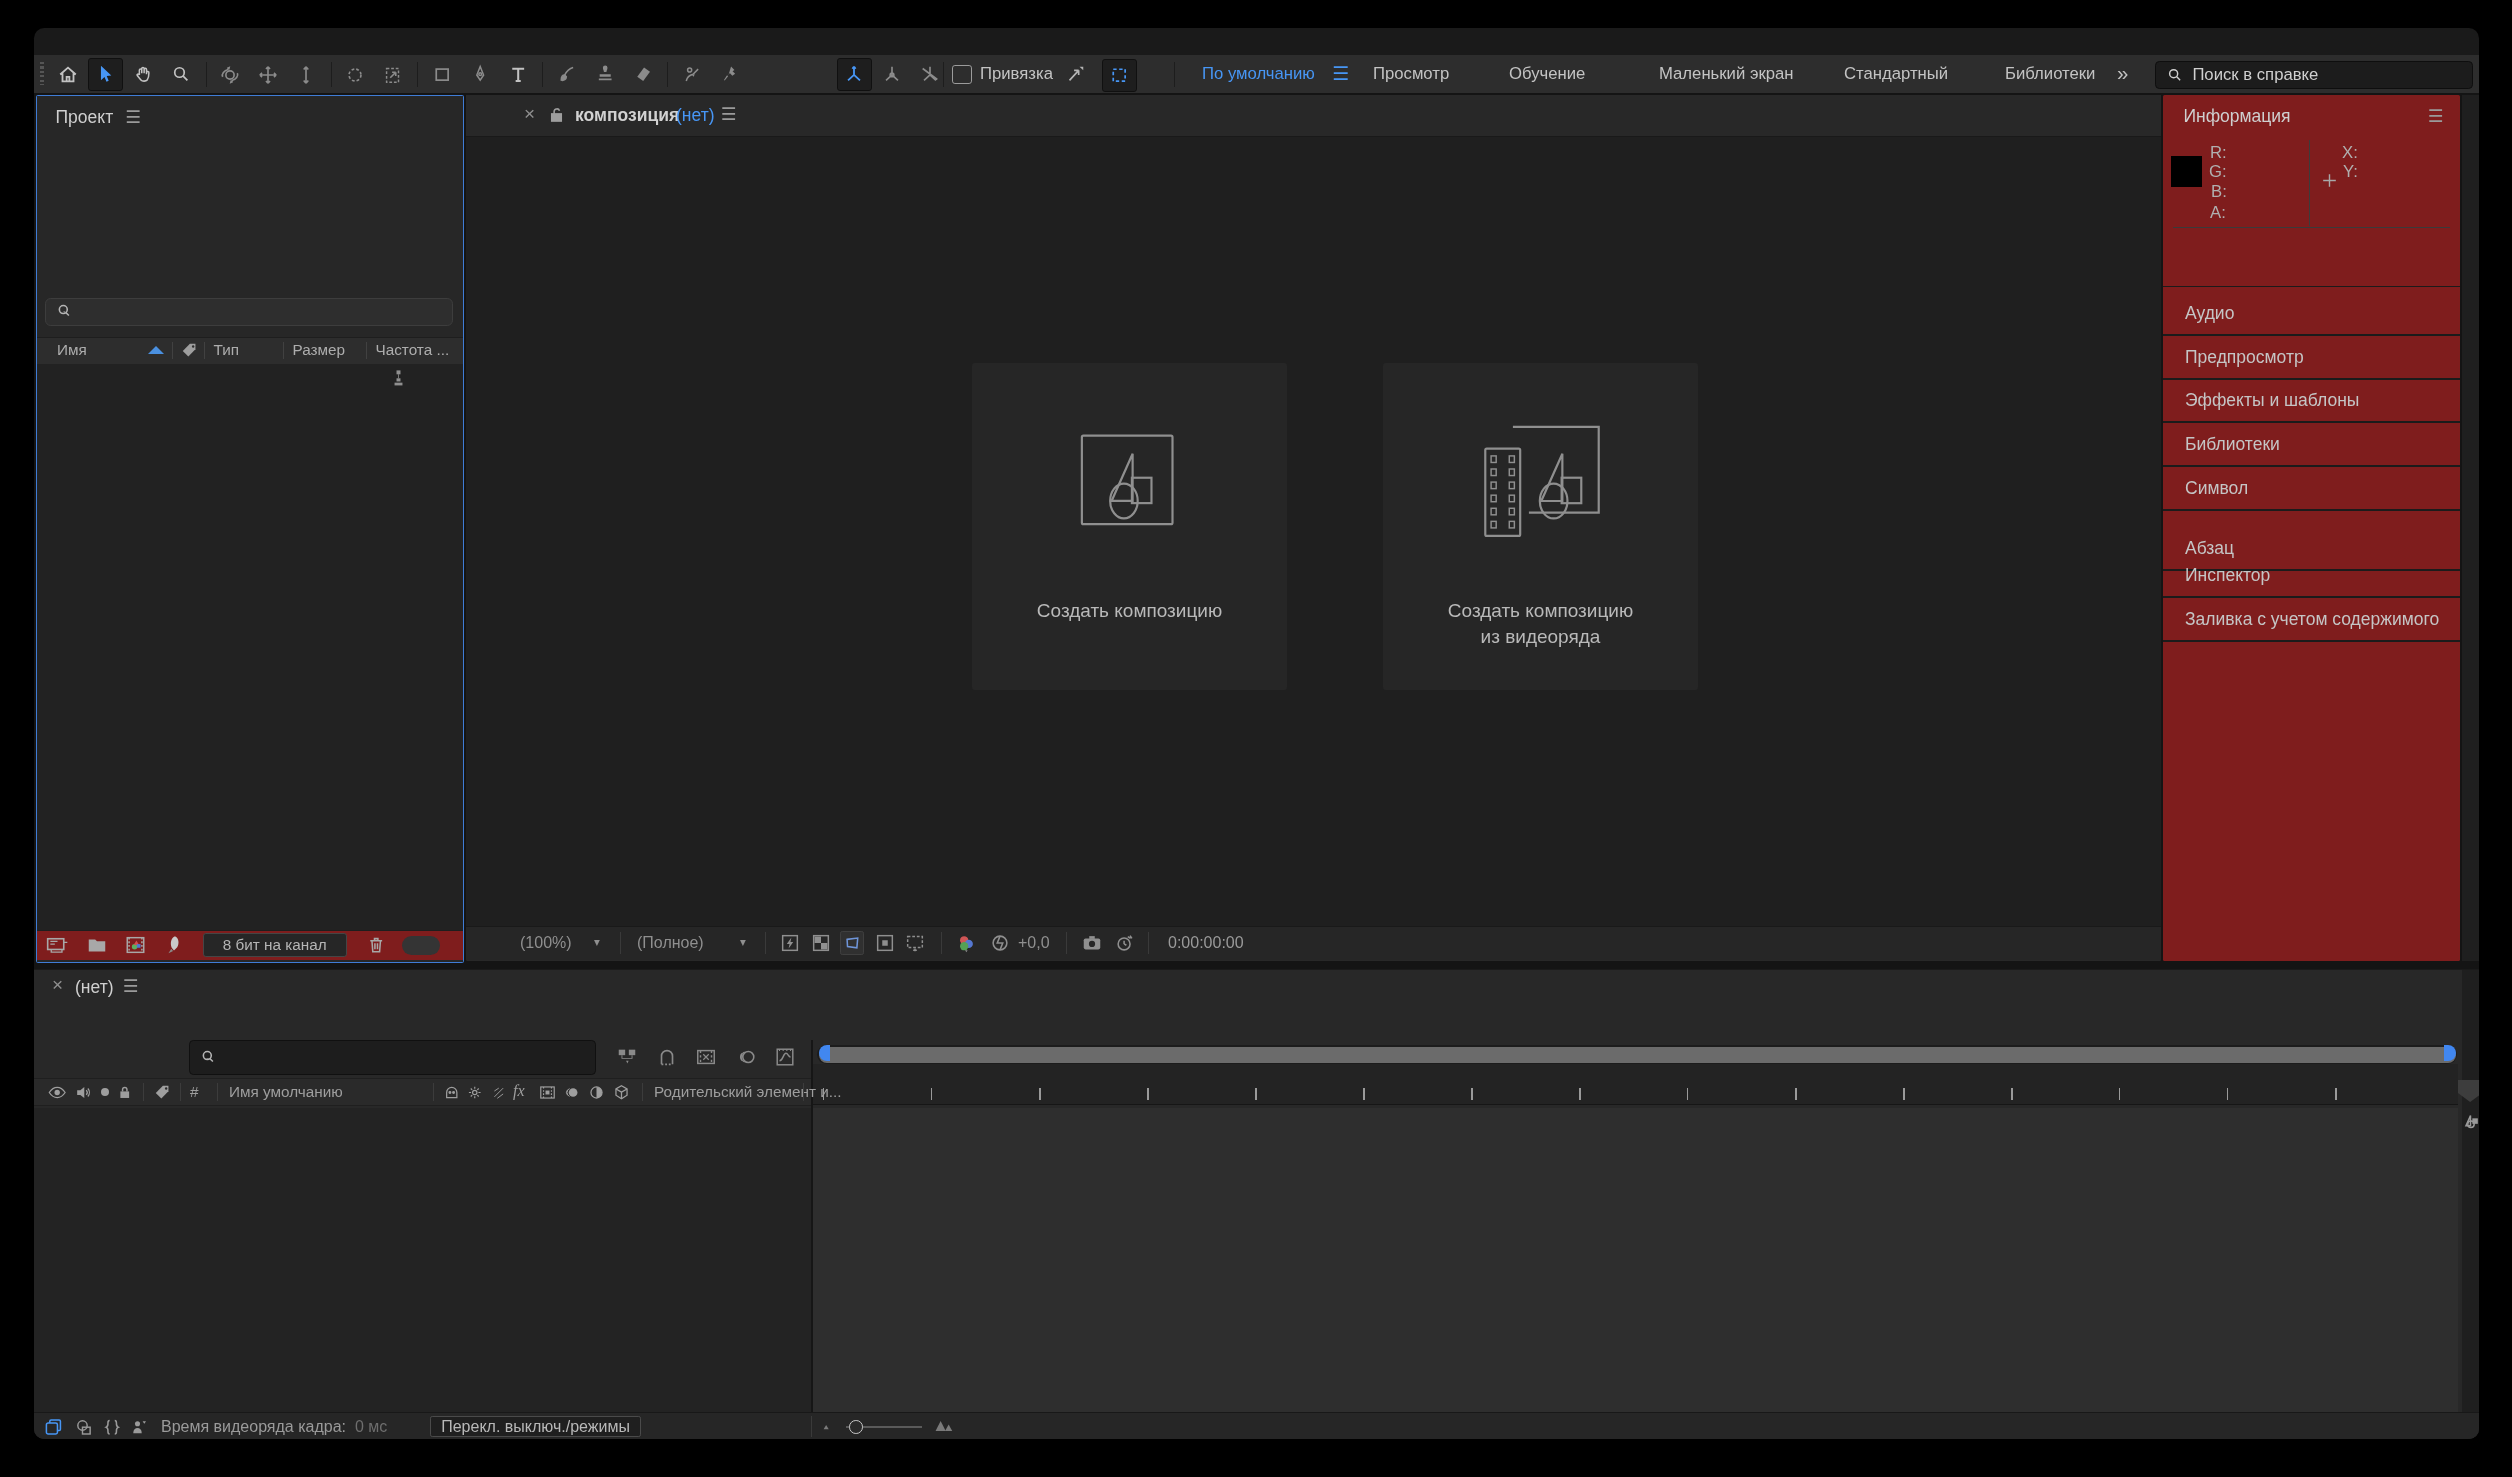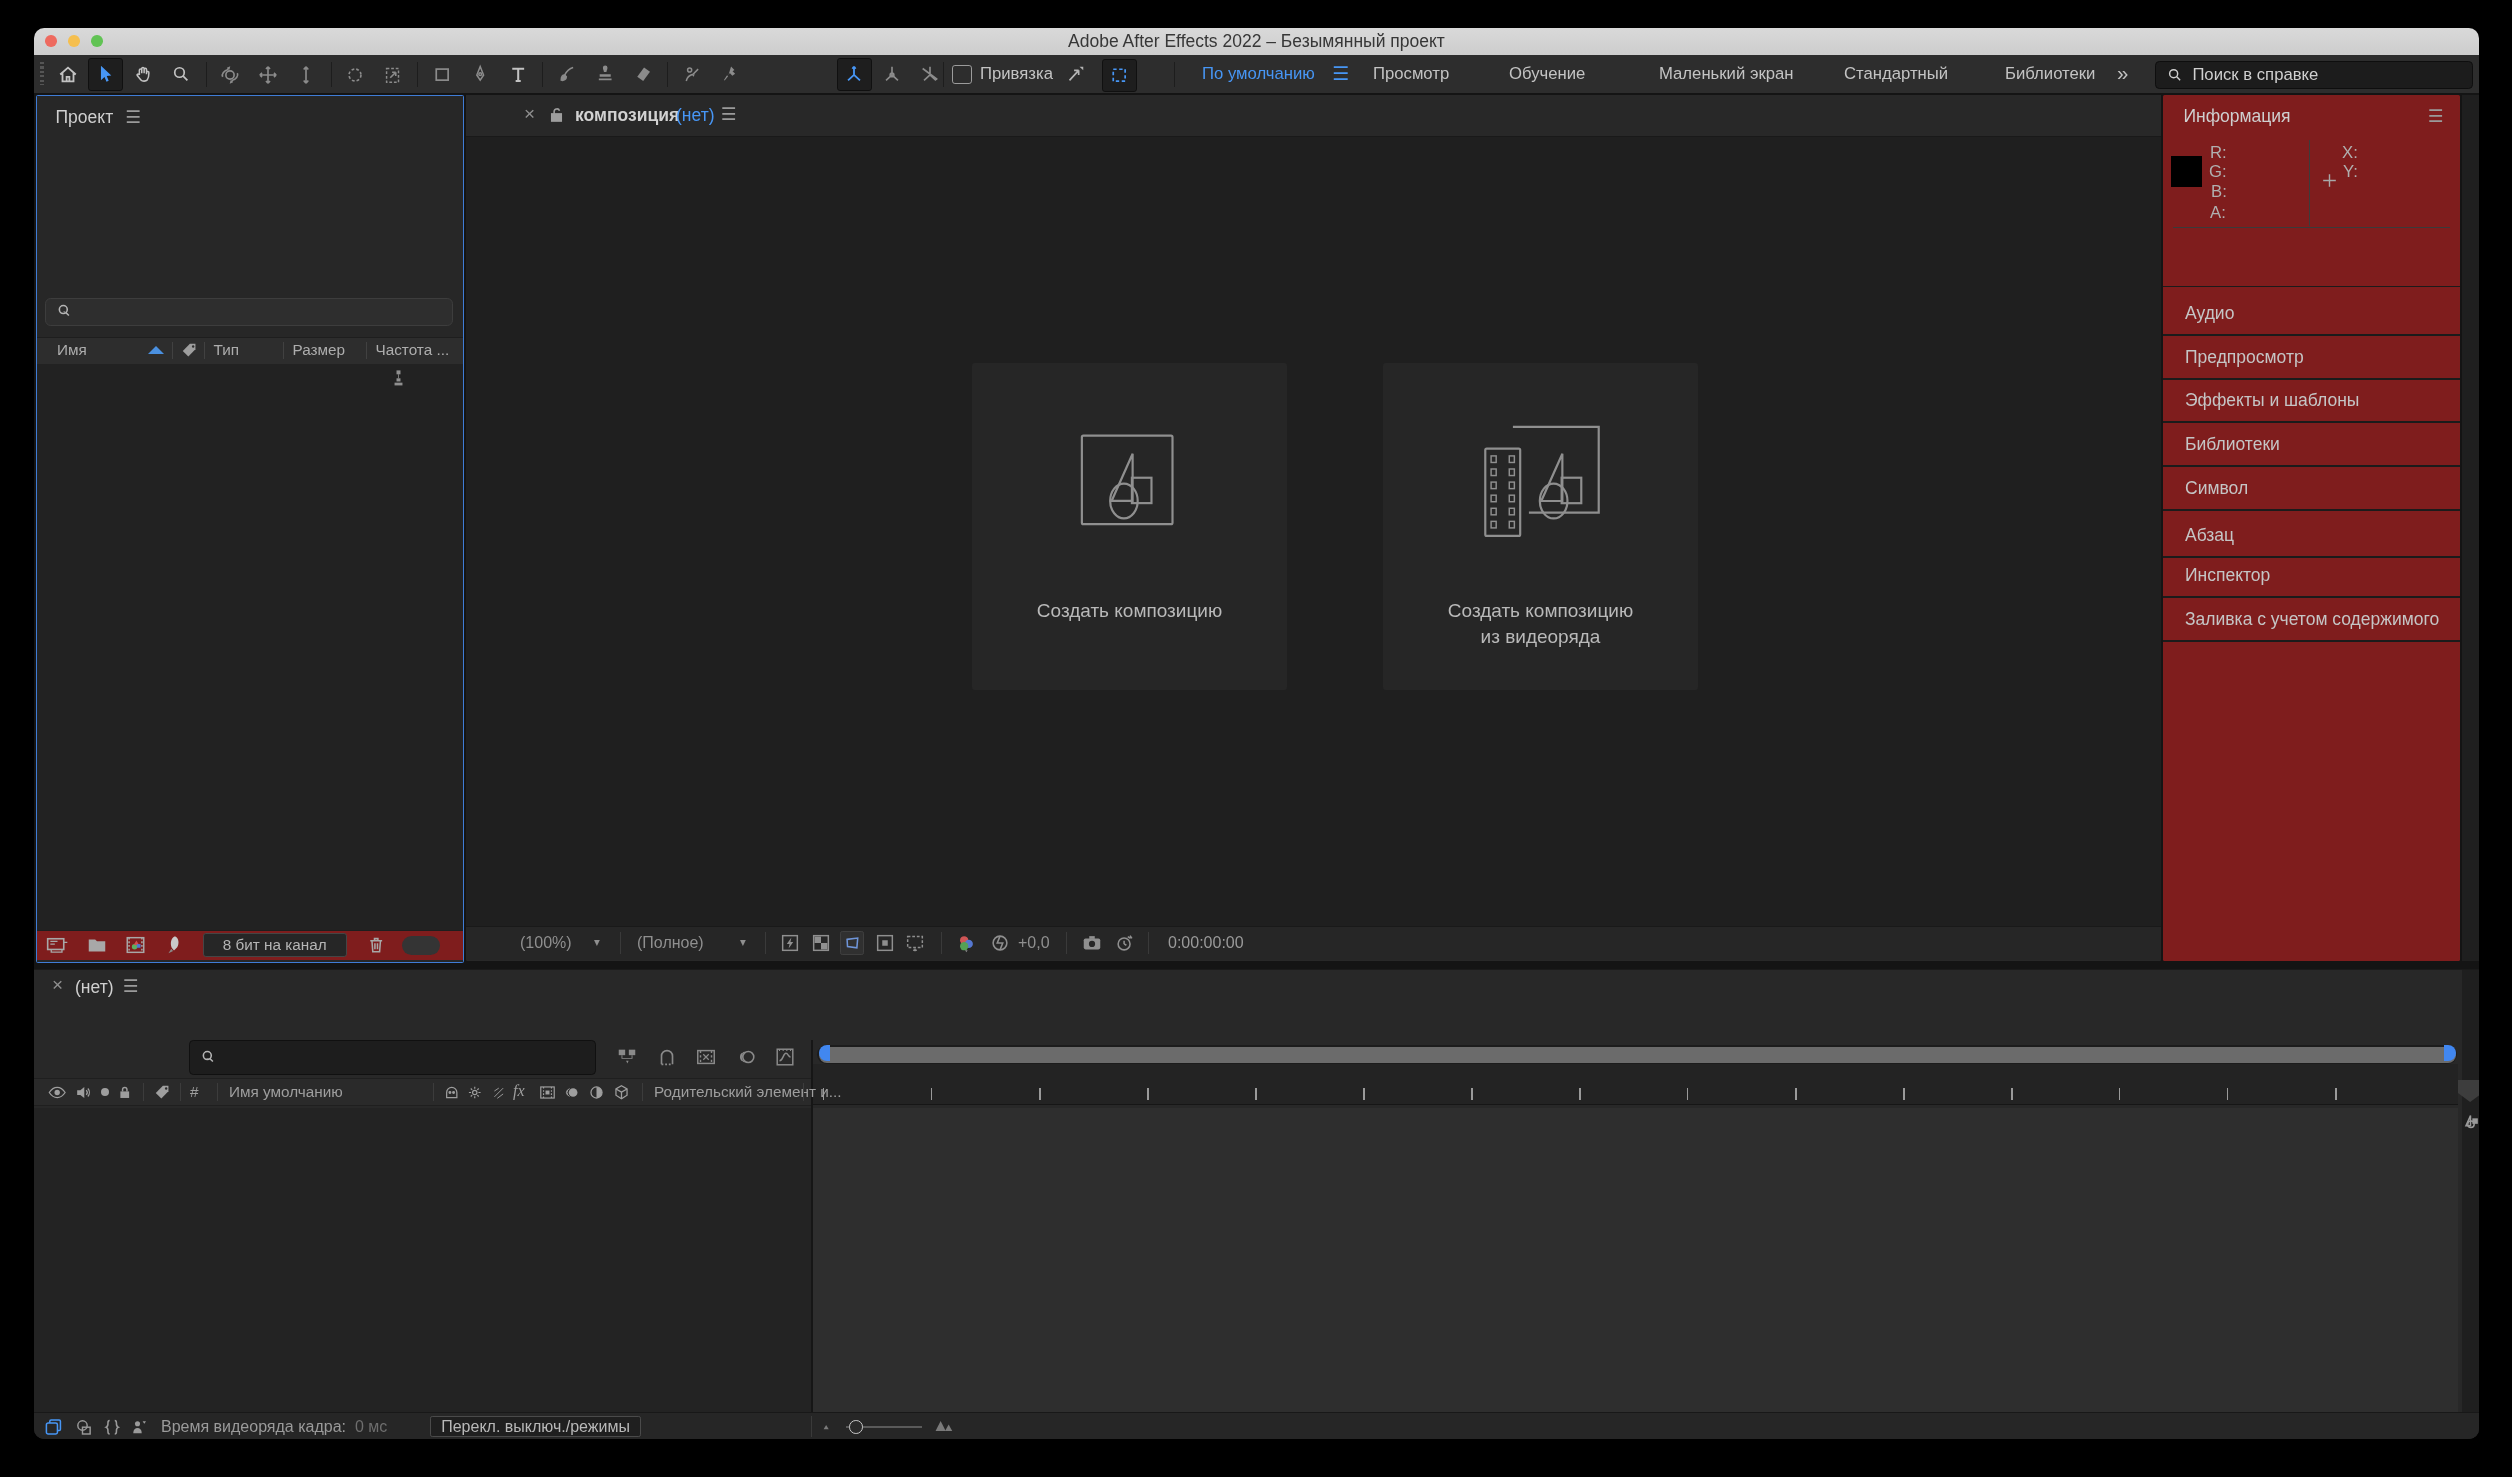--- a/index.html
+++ b/index.html
@@ -98,26 +98,20 @@
   .slider-knob{left:815px;top:7.3px;width:11.6px;height:11.6px;border-radius:50%;border:1.5px solid #c9c9c9;background:#2a2a2a;}
   .icon{display:inline-flex;align-items:center;justify-content:center;}
   .icon svg{display:block;}
   .fx-glyph{font-style:italic;font-size:16px;color:#9e9e9e;font-family:"Liberation Serif","DejaVu Serif",serif;}
 </style>
 </head>
 <body>
 
 <div class="abs window">
 
-  <div class="abs titlebar">
-    <div class="abs tl" style="left:11px;background:#ee6a5f;"></div>
-    <div class="abs tl" style="left:34px;background:#f5bf4f;"></div>
-    <div class="abs tl" style="left:57px;background:#61c354;"></div>
-    <div class="abs title-text">Adobe After Effects 2022 – Безымянный проект</div>
-  </div>
 
   <div class="abs toolbar">
     <div class="abs grip"></div>
     <div class="abs tools">
       <div class="tool bright">
           <span class="icon">
         <svg width="22" height="22" viewBox="0 0 24 24" fill="none" stroke="currentColor" stroke-width="2">
               <path d="M3.5 11.5 12 4l8.5 7.5M6 10v9h12v-9M10.5 19v-5h3v5"></path>
             </svg>
           </span>
@@ -552,21 +546,21 @@
         </div>
       <div class="side-row abs" style="top:285px;">
           <span>Эффекты и шаблоны</span>
         </div>
       <div class="side-row abs" style="top:329px;">
           <span>Библиотеки</span>
         </div>
       <div class="side-row abs" style="top:373px;">
           <span>Символ</span>
         </div>
-      <div class="side-row abs" style="top:420px;">
+      <div class="side-row abs" style="top:433px;">
           <span>Абзац</span>
         </div>
       <div class="side-row abs" style="top:460px;">
           <span>Инспектор</span>
         </div>
       <div class="side-row abs" style="top:504px;">
           <span>Заливка с учетом содержимого</span>
         </div>
     </div>
 

